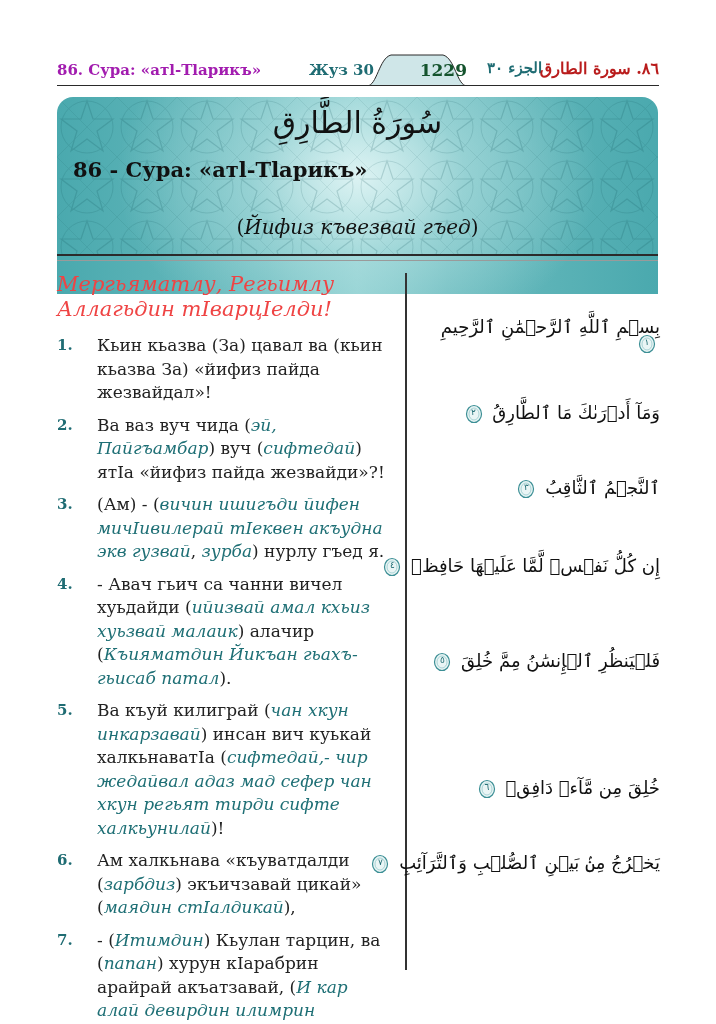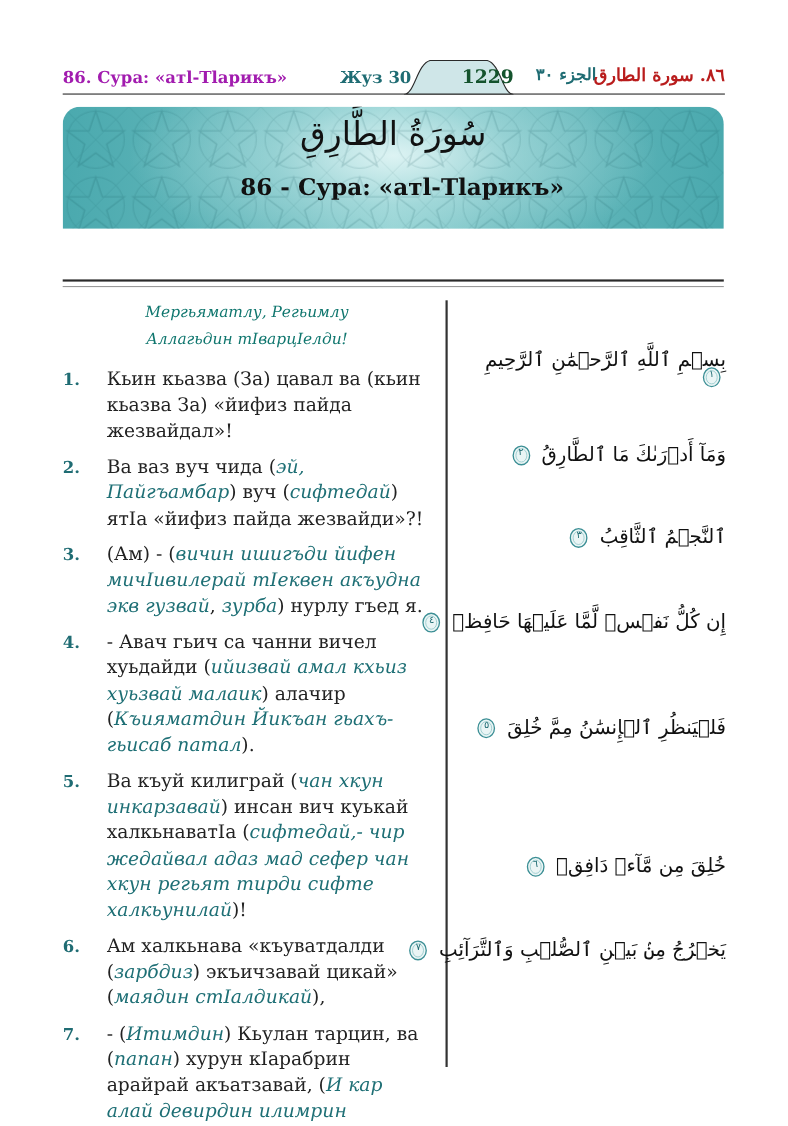--- a/index.html
+++ b/index.html
@@ -16,44 +16,44 @@
   .rh-tab { position: absolute; left: 310px; top: -6px; width: 100px; height: 34px; }
   .rh-tab svg { position: absolute; left: 0; top: 0; }
   .rh-page { position: absolute; left: 0; right: 0; top: 8px; text-align: right;
              font-size: 17px; font-weight: bold; color: #14532d; }
   .rh-juz-ar { position: absolute; left: 430px; top: 1px; font-size: 15px; font-weight: bold;
                color: #1f6c73; direction: rtl; white-space: nowrap; }
   .rh-right { position: absolute; right: 0; top: 1px; font-size: 16px; font-weight: bold;
               color: #b91c1c; direction: rtl; white-space: nowrap; padding-left: 40px; }
 
   
-  .banner { position: absolute; left: 57px; top: 97px; width: 601px; height: 111px;
+  .banner { position: absolute; left: 57px; top: 97px; width: 601px; height: 197px;
             border-radius: 16px 16px 0 0; overflow: hidden;
             background:
               radial-gradient(ellipse 40% 90% at 50% 40%, rgba(225,245,245,0.95) 0%, rgba(180,225,226,0.6) 45%, rgba(90,180,184,0) 100%),
               linear-gradient(90deg, #4aa9ae 0%, #6cbcbf 35%, #8ccfd0 50%, #6cbcbf 65%, #4aa9ae 100%); }
   .banner .pattern { position: absolute; inset: 0; opacity: 0.18; }
   .banner-rule { position: absolute; left: 57px; top: 254px; width: 601px; height: 4px;
                  border-top: 2px solid #2b2b2b; border-bottom: 1px solid #9a9a9a; }
   .b-ar { position: absolute; left: 0; right: 0; top: 8px; text-align: center;
           font-size: 30px; color: #111; direction: rtl; font-family: "DejaVu Sans", sans-serif; }
-  .b-title { position: absolute; left: 16px; right: 0; top: 60px; text-align: center;
+  .b-title { position: absolute; left: 16px; right: 0; top: 60px; 
              font-size: 21px; font-weight: bold; color: #111; }
   .b-sub { position: absolute; left: 0; right: 0; top: 89px; text-align: center;
            font-size: 21px; font-weight: bold; color: #111; }
   .b-sub2 { position: absolute; left: 0; right: 0; top: 118px; text-align: center;
             font-size: 20px; color: #111; }
   .b-sub2 i { font-style: italic; }
 
   
   .divider { position: absolute; left: 405px; top: 273px; width: 2px; height: 697px; background: #333; }
 
   .left-col { position: absolute; left: 57px; top: 272px; width: 335px; }
-  .invocation { text-align: center; font-style: italic; font-size: 14px; line-height: 25px;
-                color: #0f766e; margin: 0 0 12px 0; }
+  .invocation { text-align: left; font-style: italic; font-size: 21px; line-height: 25px;
+                color: #ef4444; margin: 0 0 12px 0; }
   .verse { position: relative; padding-left: 40px; font-size: 17px; line-height: 23.5px;
            color: #222; margin-bottom: 9px; }
   .verse .num { position: absolute; left: 0; top: 0; font-weight: bold; color: #1f6c73; font-size: 15px; }
   .verse .t { font-style: normal; }
   .verse .c { font-style: italic; color: #1e6f75; }
 
   .right-col { position: absolute; left: 420px; top: 272px; width: 240px; }
   .ar-line { position: absolute; right: 0; direction: rtl; font-family: "DejaVu Sans", sans-serif;
              font-size: 18px; color: #111; white-space: nowrap; }
   .ayah-mark { display: inline-block; width: 18px; height: 20px; margin-right: 4px; vertical-align: middle;

